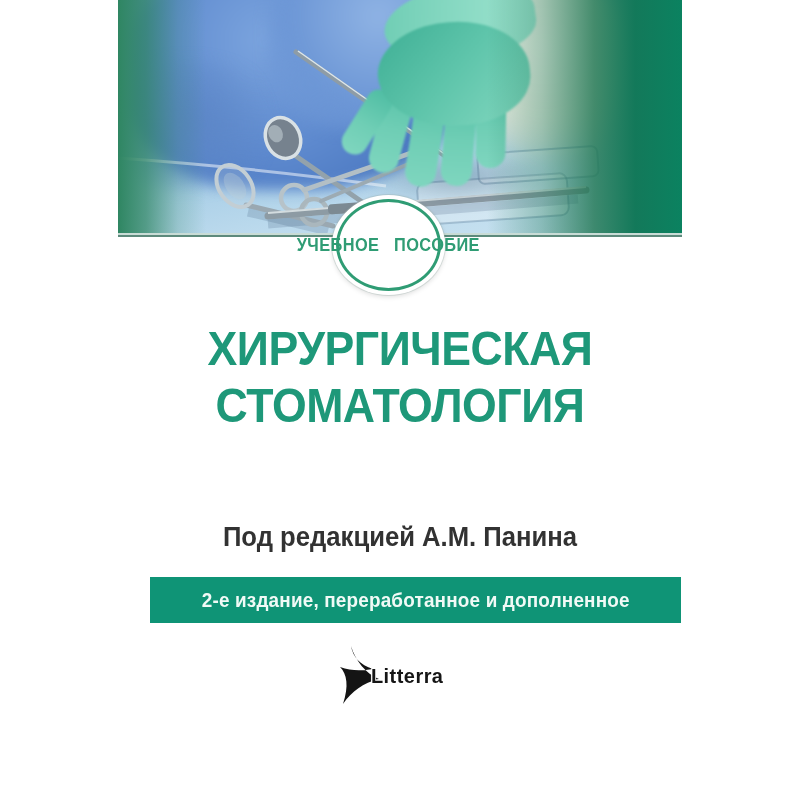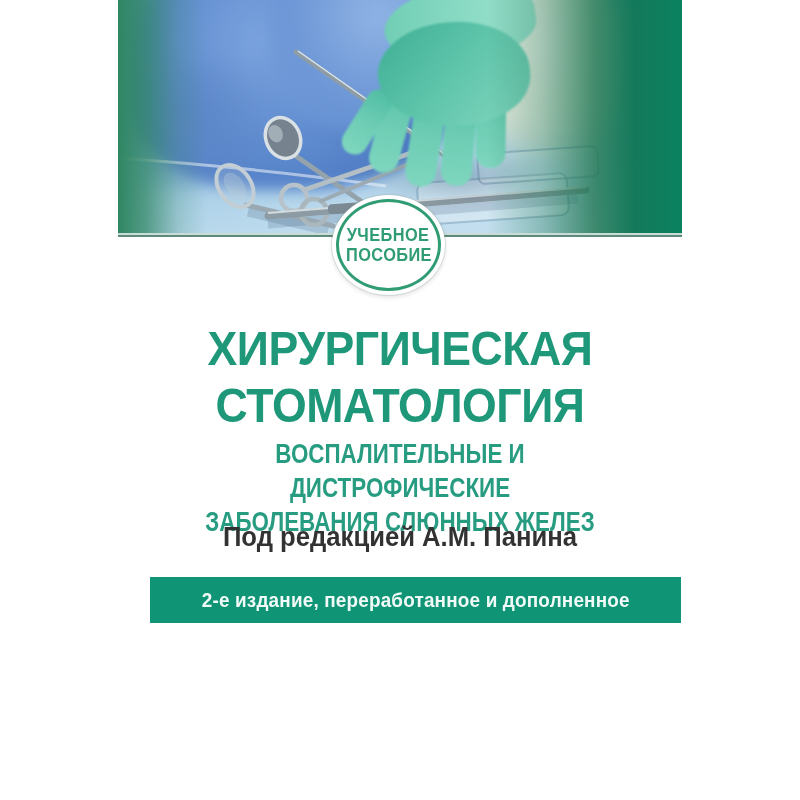--- a/index.html
+++ b/index.html
@@ -44,21 +44,21 @@
     background:linear-gradient(90deg,rgba(25,118,84,0) 0%,rgba(25,118,84,0.35) 28%,rgba(31,118,82,0.82) 55%,#13795a 76%,var(--photo-green-band,#0B8260) 100%);}
 
   
   .rule{position:absolute;left:0;top:233px;width:564px;height:2px;background:#5d8a7c;border-top:2px solid #c9dcd6;z-index:1;}
 
   
   .badge{position:absolute;left:214px;top:195px;width:113px;height:100px;background:#fff;border-radius:50%;z-index:6;
     display:flex;align-items:center;justify-content:center;
     box-shadow:0 0 0 1px rgba(160,180,175,0.35),0 2px 5px rgba(0,0,0,0.13);}
   .badge-ring{width:99px;height:86px;border:3px solid var(--badge-green,#2F9C74);border-radius:50%;
-    display:flex;flex-direction:column;align-items:center;justify-content:center;}
+    display:flex;align-items:center;justify-content:center;}
   .badge-ring span{font-size:19px;font-weight:bold;color:var(--badge-green,#2F9C74);
     line-height:20px;letter-spacing:0.5px;transform:scaleX(0.86);display:block;}
 
   
   .title{position:absolute;top:320px;left:0;width:100%;text-align:center;color:var(--title-green,#1E9879);
     font-weight:bold;font-size:48px;line-height:57px;letter-spacing:-0.5px;}
   .title>div{transform:scaleX(0.93);}
   .subtitle{position:absolute;top:437px;left:0;width:100%;text-align:center;color:var(--subtitle-green,#279C80);
     font-weight:bold;font-size:28px;line-height:34px;}
   .subtitle>div{transform:scaleX(0.80);}
@@ -154,26 +154,30 @@
         <span>УЧЕБНОЕ</span>
         <span>ПОСОБИЕ</span>
       </div>
     </div>
 
     <div class="title">
       <div>ХИРУРГИЧЕСКАЯ</div>
       <div>СТОМАТОЛОГИЯ</div>
     </div>
 
-    <div class="subtitle">
-      <div>ВОСПАЛИТЕЛЬНЫЕ И ДИСТРОФИЧЕСКИЕ</div>
-      <div>ЗАБОЛЕВАНИЯ СЛЮННЫХ ЖЕЛЕЗ</div>
-    </div>
 
     <div class="editor">Под редакцией А.М. Панина</div>
 
     <div class="banner">
       <span>2-е издание, переработанное и дополненное</span>
     </div>
 
+    <div class="logo">
+      <div class="logo-inner">
+        <svg class="mark" viewBox="0 0 50 60">
+          <path fill="#141414" d="M 15 0 C 17 11 24 19 37 23 C 25 25 15 25 4 21 C 11 28 13 40 7 58 C 16 45 27 37 43 33 C 30 28 19 14 15 0 Z"></path>
+        </svg>
+        <span class="pubname">Litterra</span>
+      </div>
+    </div>
 
   </div>
 </div>
 
 </body></html>

